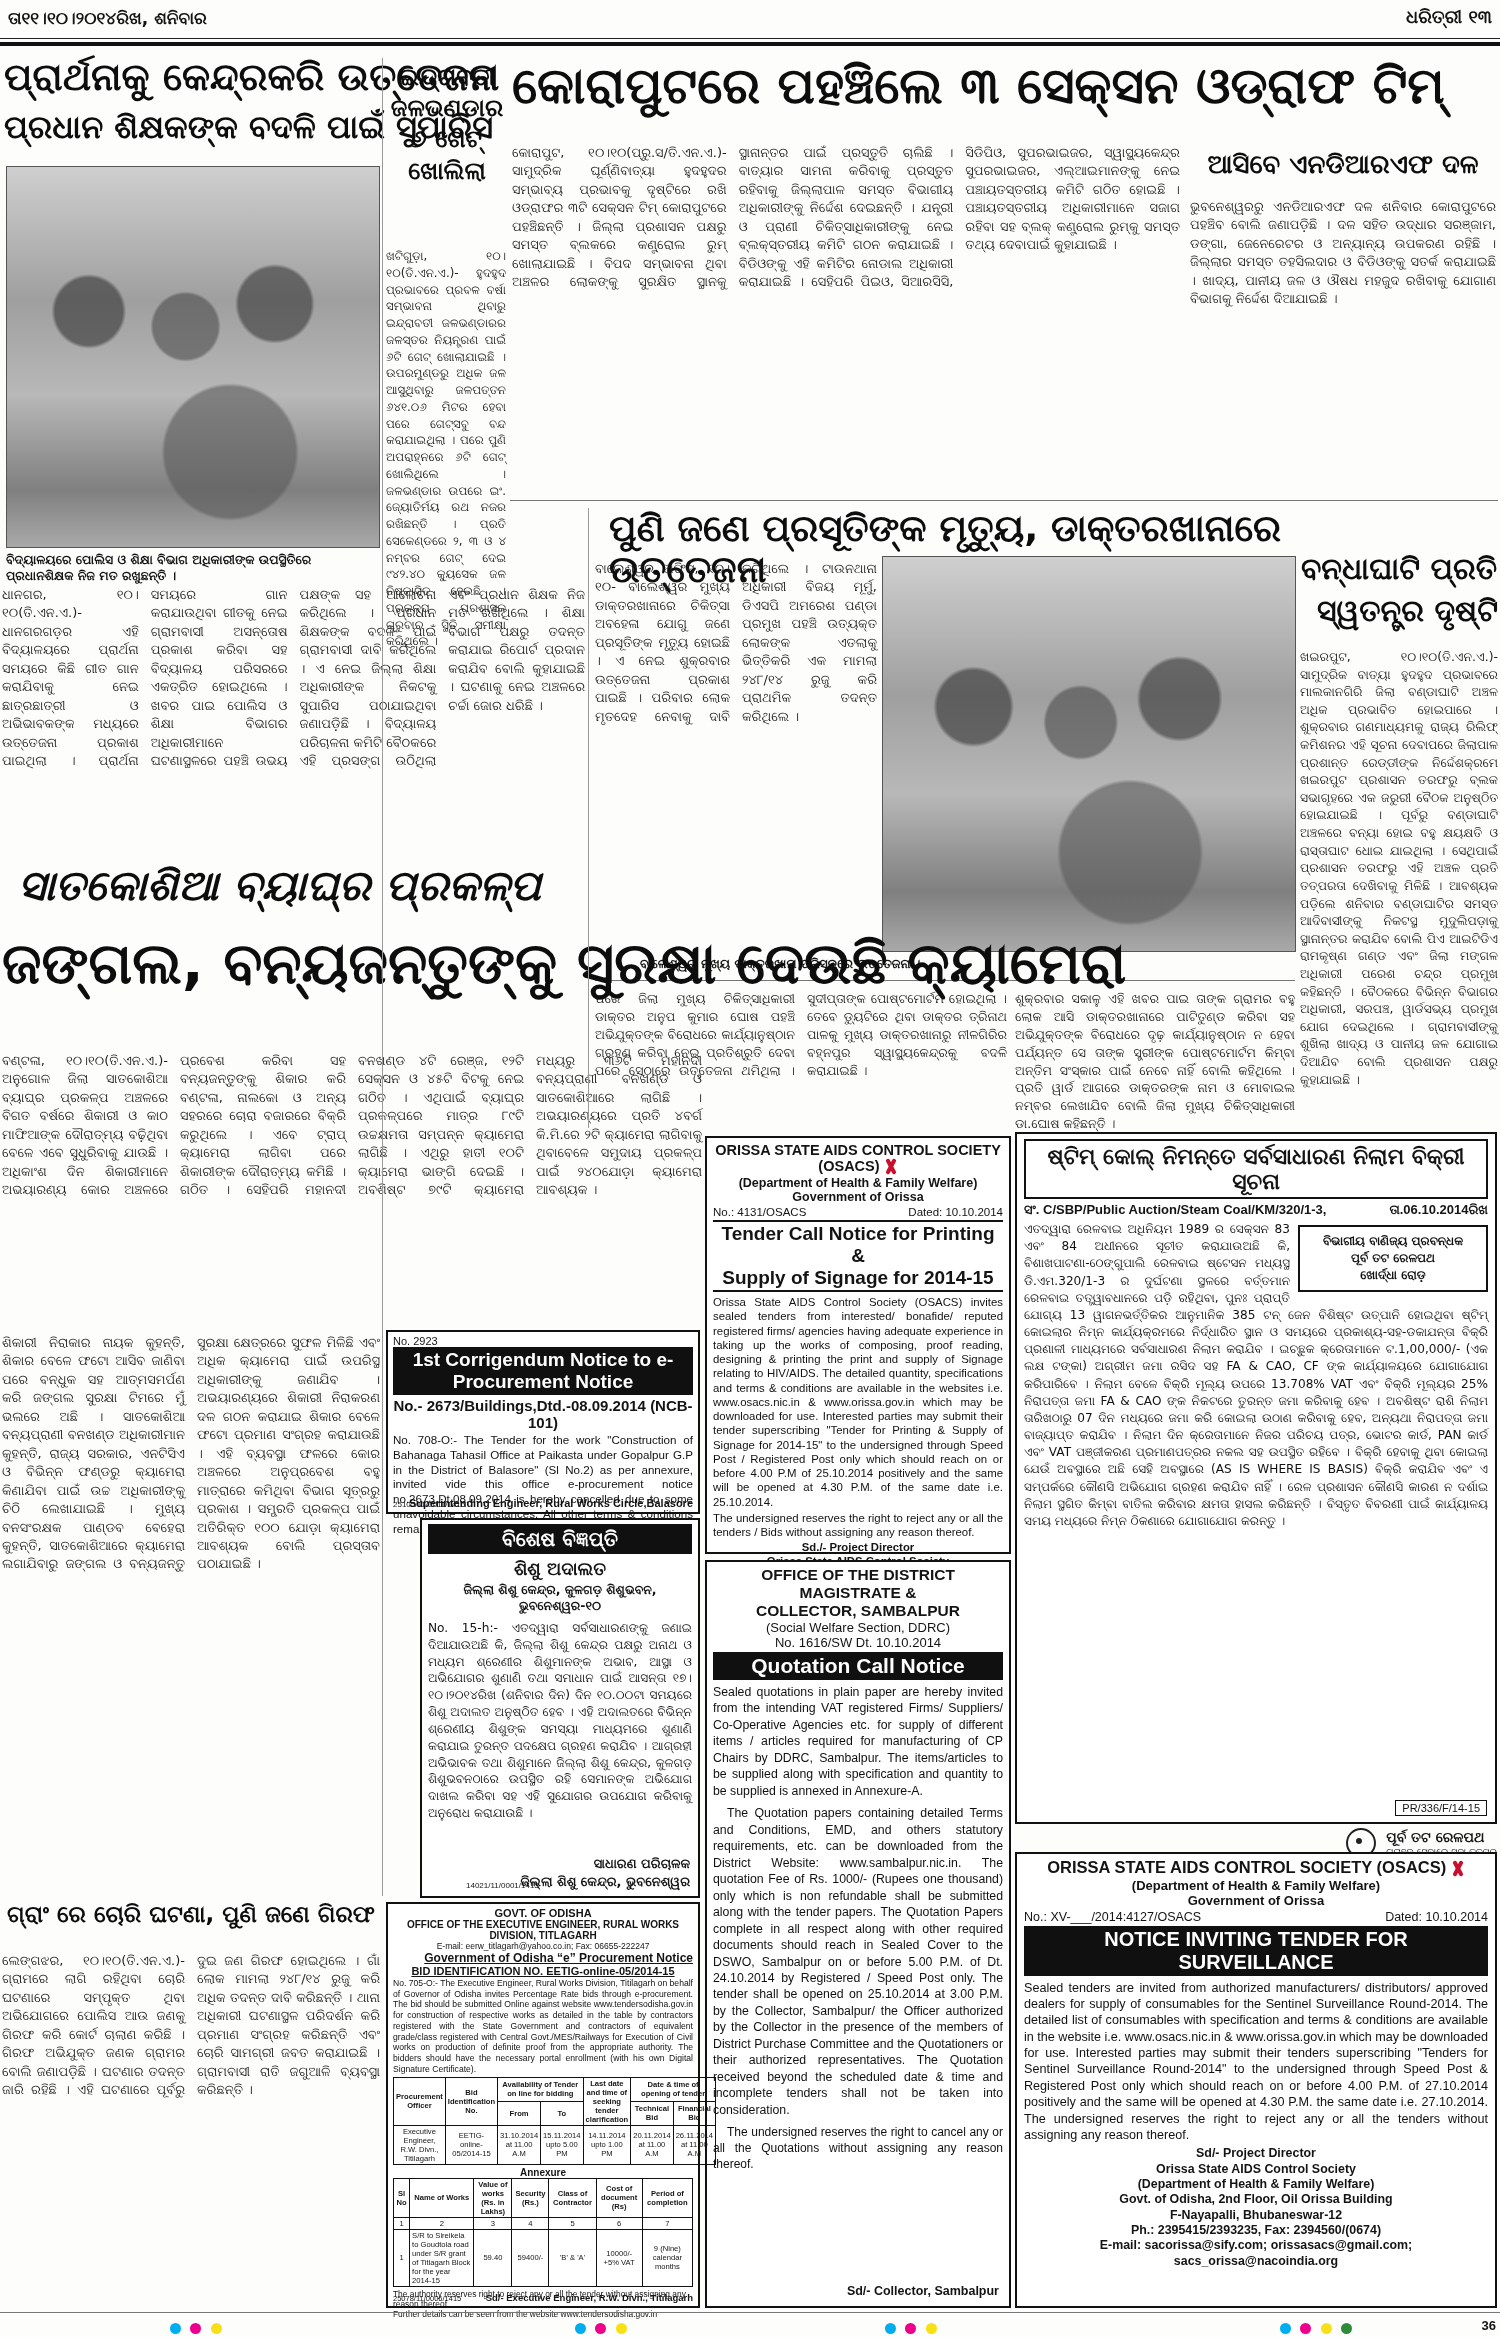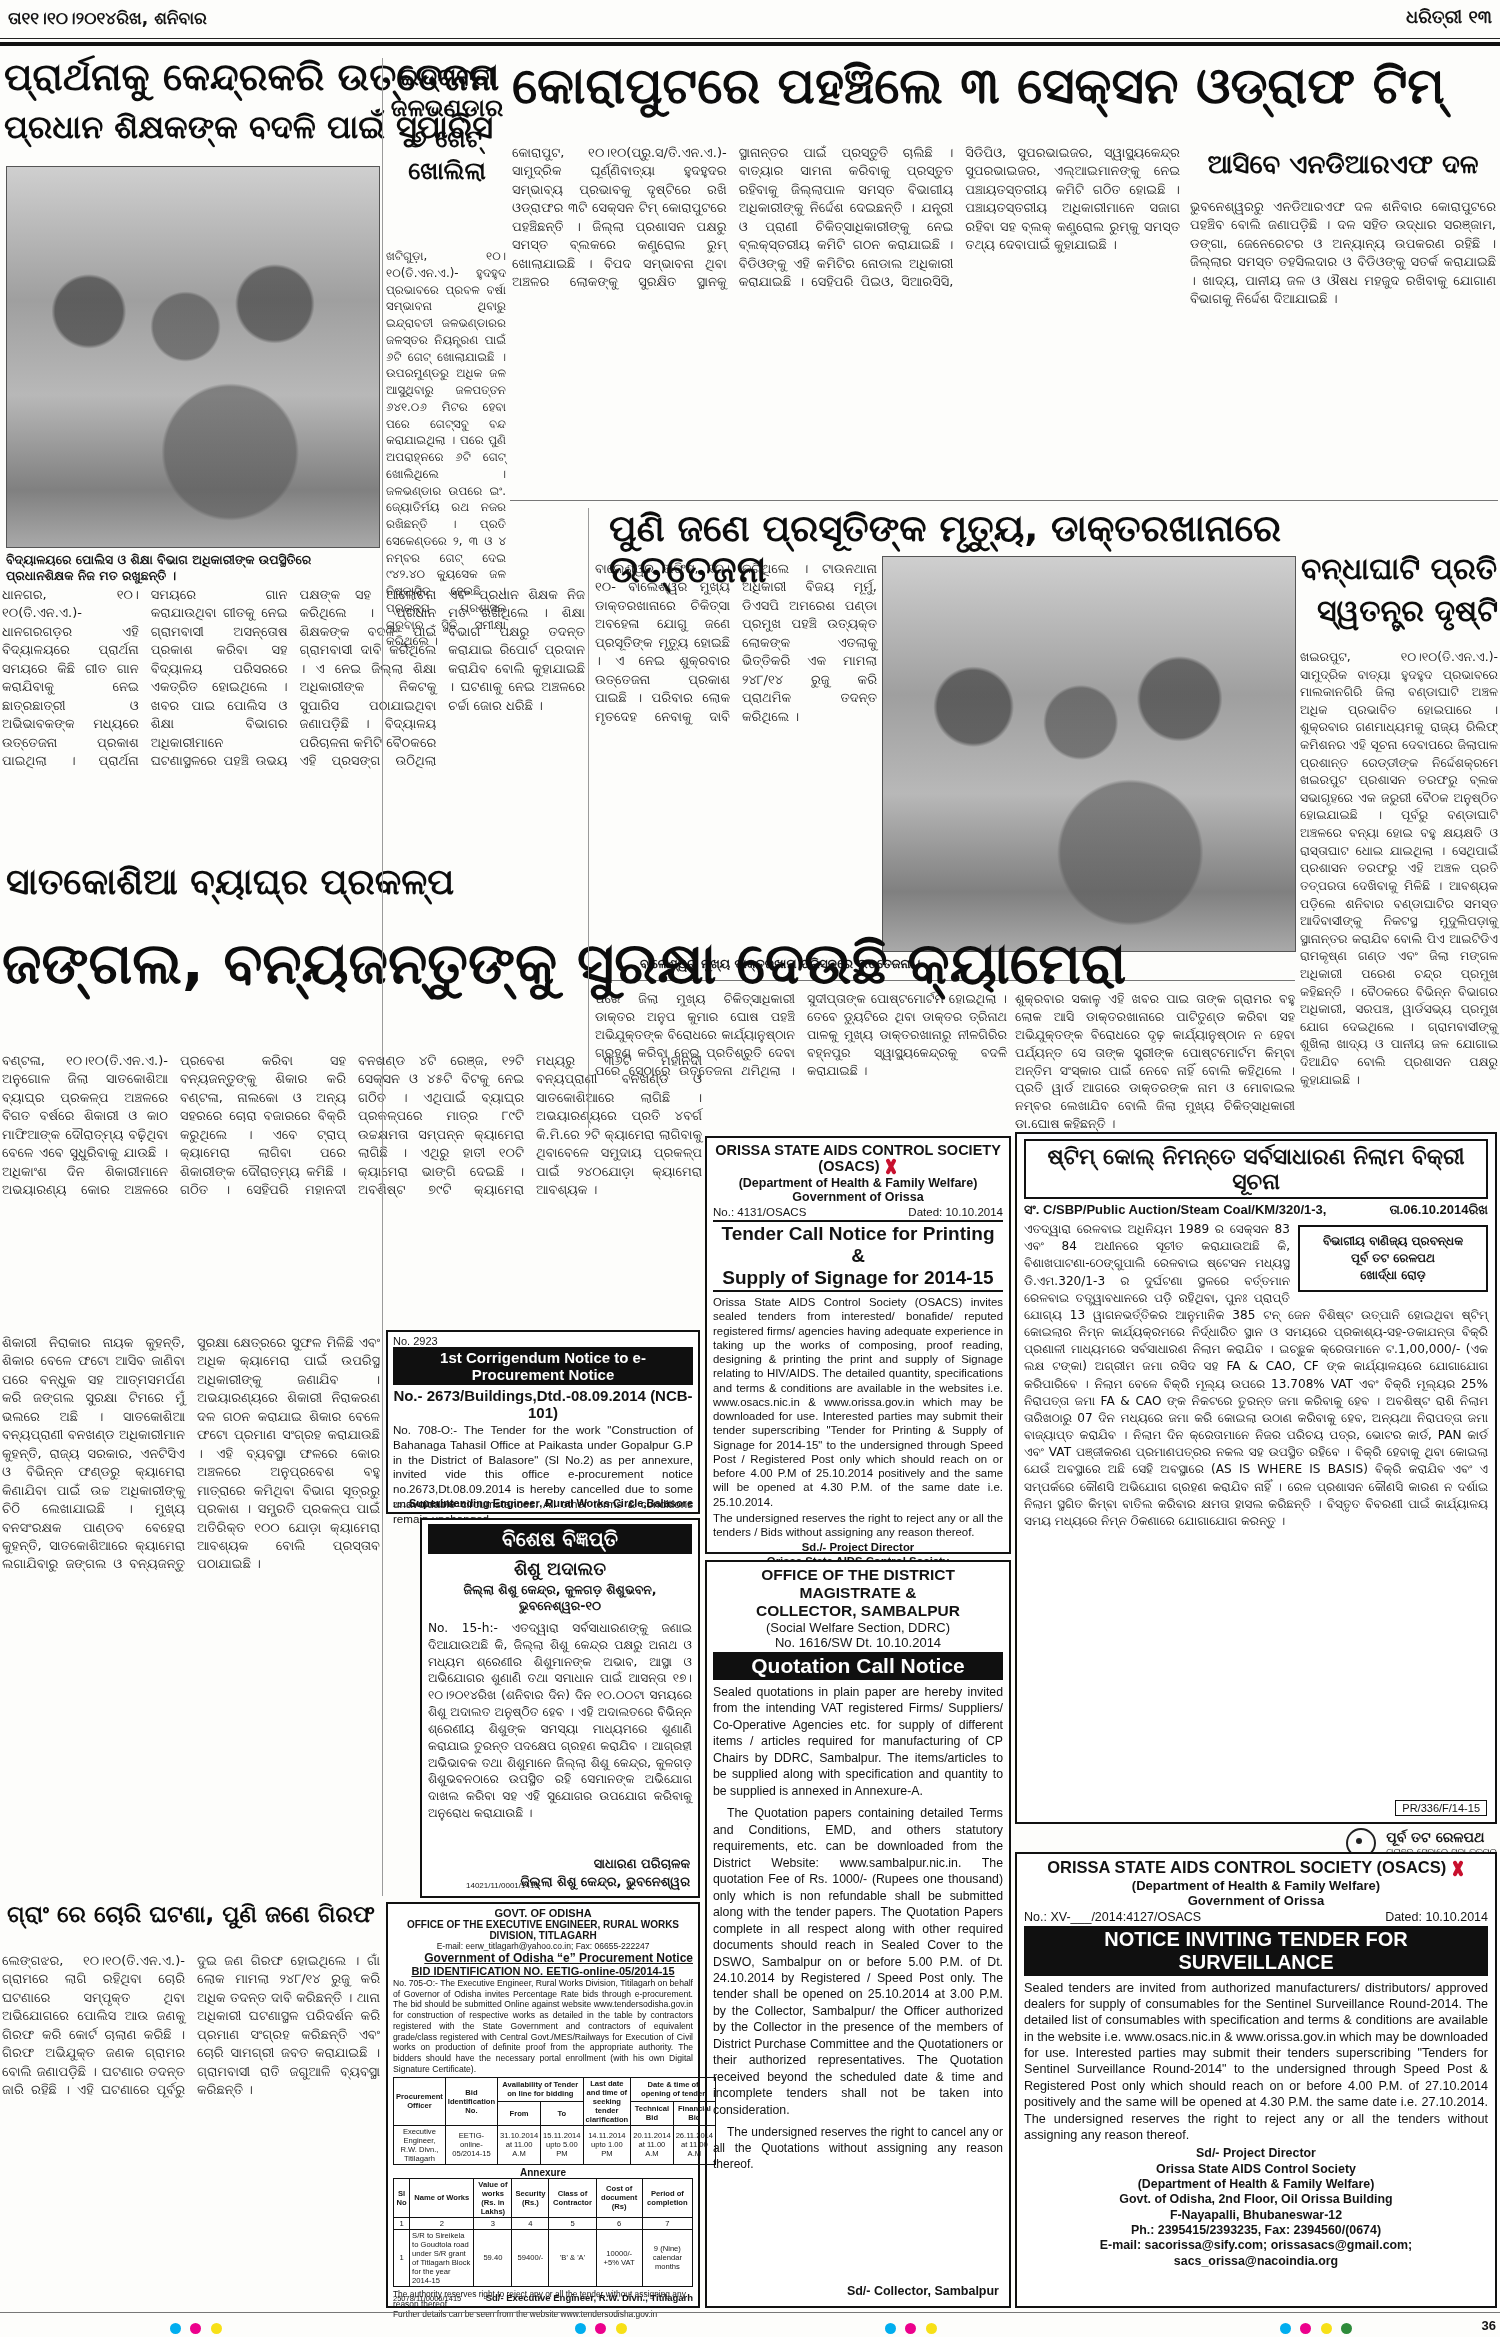--- a/index.html
+++ b/index.html
@@ -69,34 +69,34 @@
   <div class="abs photo" style="left:882px;top:556px;width:412px;height:394px;"></div>
   <div class="abs cap" style="left:640px;top:956px;width:600px;">ବାଲେଶ୍ୱର ମୁଖ୍ୟ ଡାକ୍ତରଖାନା ପରିସରରେ ଉତ୍ତେଜନା ।</div>
   <div class="abs hrline" style="left:595px;top:980px;width:700px;"></div>
   <div class="abs bodytxt c2" style="left:595px;top:990px;width:412px;height:138px;font-size:12.6px;">ପରେ ଜିଲା ମୁଖ୍ୟ ଚିକିତ୍ସାଧିକାରୀ ଡାକ୍ତର ଅନୁପ କୁମାର ଘୋଷ ପହଞ୍ଚି ଅଭିଯୁକ୍ତଙ୍କ ବିରୋଧରେ କାର୍ଯ୍ୟାନୁଷ୍ଠାନ ଗ୍ରହଣ କରିବା ନେଇ ପ୍ରତିଶ୍ରୁତି ଦେବା ପରେ ସେଠାରେ ଉତ୍ତେଜନା ଥମିଥିଲା । ସୁଦୀପ୍ତାଙ୍କ ପୋଷ୍ଟମୋର୍ଟମ ହୋଇଥିଲା । ତେବେ ଡ୍ୟୁଟିରେ ଥିବା ଡାକ୍ତର ତ୍ରିନାଥ ପାଳକୁ ମୁଖ୍ୟ ଡାକ୍ତରଖାନାରୁ ନୀଳଗିରିର ବହ୍ନପୁର ସ୍ୱାସ୍ଥ୍ୟକେନ୍ଦ୍ରକୁ ବଦଳି କରାଯାଇଛି ।</div>
   <div class="abs bodytxt" style="left:1015px;top:990px;width:280px;height:138px;font-size:12.6px;">ଶୁକ୍ରବାର ସକାଳୁ ଏହି ଖବର ପାଇ ତାଙ୍କ ଗ୍ରାମର ବହୁ ଲୋକ ଆସି ଡାକ୍ତରଖାନାରେ ପାଟିତୁଣ୍ଡ କରିବା ସହ ଅଭିଯୁକ୍ତଙ୍କ ବିରୋଧରେ ଦୃଢ଼ କାର୍ଯ୍ୟାନୁଷ୍ଠାନ ନ ହେବା ପର୍ଯ୍ୟନ୍ତ ସେ ତାଙ୍କ ସ୍ତ୍ରୀଙ୍କ ପୋଷ୍ଟମୋର୍ଟମ କିମ୍ବା ଅନ୍ତିମ ସଂସ୍କାର ପାଇଁ ନେବେ ନାହିଁ ବୋଲି କହିଥିଲେ । ପ୍ରତି ୱାର୍ଡ ଆଗରେ ଡାକ୍ତରଙ୍କ ନାମ ଓ ମୋବାଇଲ ନମ୍ବର ଲେଖାଯିବ ବୋଲି ଜିଲା ମୁଖ୍ୟ ଚିକିତ୍ସାଧିକାରୀ ଡା.ଘୋଷ କହିଛନ୍ତି ।</div>
 
   <div class="abs hl" style="left:1300px;top:552px;width:198px;font-size:30px;text-align:center;">ବନ୍ଧାଘାଟି ପ୍ରତି</div>
   <div class="abs hl" style="left:1300px;top:594px;width:198px;font-size:30px;text-align:right;">ସ୍ୱତନ୍ତ୍ର ଦୃଷ୍ଟି</div>
   <div class="abs bodytxt" style="left:1300px;top:648px;width:198px;height:480px;font-size:12.4px;">ଖଇରପୁଟ, ୧୦।୧୦(ତି.ଏନ.ଏ.)-ସାମୁଦ୍ରିକ ବାତ୍ୟା ହୁଦହୁଦ ପ୍ରଭାବରେ ମାଲକାନଗିରି ଜିଲା ବଣ୍ଡାଘାଟି ଅଞ୍ଚଳ ଅଧିକ ପ୍ରଭାବିତ ହୋଇପାରେ । ଶୁକ୍ରବାର ଗଣମାଧ୍ୟମକୁ ରାଜ୍ୟ ରିଲିଫ୍ କମିଶନର ଏହି ସୂଚନା ଦେବାପରେ ଜିଲାପାଳ ପ୍ରଶାନ୍ତ ରେଡ୍ଡୀଙ୍କ ନିର୍ଦ୍ଦେଶକ୍ରମେ ଖଇରପୁଟ ପ୍ରଶାସନ ତରଫରୁ ବ୍ଲକ ସଭାଗୃହରେ ଏକ ଜରୁରୀ ବୈଠକ ଅନୁଷ୍ଠିତ ହୋଇଯାଇଛି । ପୂର୍ବରୁ ବଣ୍ଡାଘାଟି ଅଞ୍ଚଳରେ ବନ୍ୟା ହୋଇ ବହୁ କ୍ଷୟକ୍ଷତି ଓ ରାସ୍ତାଘାଟ ଧୋଇ ଯାଇଥିଲା । ସେଥିପାଇଁ ପ୍ରଶାସନ ତରଫରୁ ଏହି ଅଞ୍ଚଳ ପ୍ରତି ତତ୍ପରତା ଦେଖିବାକୁ ମିଳିଛି । ଆବଶ୍ୟକ ପଡ଼ିଲେ ଶନିବାର ବଣ୍ଡାଘାଟିର ସମସ୍ତ ଆଦିବାସୀଙ୍କୁ ନିକଟସ୍ଥ ମୁଦୁଲିପଡ଼ାକୁ ସ୍ଥାନାନ୍ତର କରାଯିବ ବୋଲି ପିଏ ଆଇଟିଡିଏ ରାମକୃଷ୍ଣ ଗଣ୍ଡ ଏବଂ ଜିଲା ମଙ୍ଗଳ ଅଧିକାରୀ ପରେଶ ଚନ୍ଦ୍ର ପ୍ରମୁଖ କହିଛନ୍ତି । ବୈଠକରେ ବିଭିନ୍ନ ବିଭାଗର ଅଧିକାରୀ, ସରପଞ୍ଚ, ୱାର୍ଡସଭ୍ୟ ପ୍ରମୁଖ ଯୋଗ ଦେଇଥିଲେ । ଗ୍ରାମବାସୀଙ୍କୁ ଶୁଖିଲା ଖାଦ୍ୟ ଓ ପାନୀୟ ଜଳ ଯୋଗାଇ ଦିଆଯିବ ବୋଲି ପ୍ରଶାସନ ପକ୍ଷରୁ କୁହାଯାଇଛି ।</div>
 
-  <div class="abs hl" style="left:6px;top:862px;width:560px;font-size:36px;">ସାତକୋଶିଆ ବ୍ୟାଘ୍ର ପ୍ରକଳ୍ପ</div>
+  <div class="abs hl" style="left:18px;top:862px;width:560px;font-size:42px;font-style:italic;">ସାତକୋଶିଆ ବ୍ୟାଘ୍ର ପ୍ରକଳ୍ପ</div>
   <div class="abs hl" style="left:2px;top:932px;width:790px;font-size:57px;white-space:nowrap;">ଜଙ୍ଗଲ, ବନ୍ୟଜନ୍ତୁଙ୍କୁ ସୁରକ୍ଷା ଦେଉଛି କ୍ୟାମେରା</div>
   <div class="abs bodytxt c4" style="left:2px;top:1052px;width:700px;height:272px;">ବଣ୍ଟଳା, ୧୦।୧୦(ତି.ଏନ.ଏ.)-ଅନୁଗୋଳ ଜିଲା ସାତକୋଶିଆ ବ୍ୟାଘ୍ର ପ୍ରକଳ୍ପ ଅଞ୍ଚଳରେ ବିଗତ ବର୍ଷରେ ଶିକାରୀ ଓ କାଠ ମାଫିଆଙ୍କ ଦୌରାତ୍ମ୍ୟ ବଢ଼ିଥିବା ବେଳେ ଏବେ ସୁଧୁରିବାକୁ ଯାଉଛି । ଅଧିକାଂଶ ଦିନ ଶିକାରୀମାନେ ଅଭୟାରଣ୍ୟ କୋର ଅଞ୍ଚଳରେ ପ୍ରବେଶ କରିବା ସହ ବନ୍ୟଜନ୍ତୁଙ୍କୁ ଶିକାର କରି ବଣ୍ଟଳା, ନାଲକୋ ଓ ଅନ୍ୟ ସହରରେ ଚୋରା ବଜାରରେ ବିକ୍ରି କରୁଥିଲେ । ଏବେ ଟ୍ରାପ୍ କ୍ୟାମେରା ଲାଗିବା ପରେ ଶିକାରୀଙ୍କ ଦୌରାତ୍ମ୍ୟ କମିଛି । ଗଠିତ । ସେହିପରି ମହାନଦୀ ବନଖଣ୍ଡ ୪ଟି ରେଞ୍ଜ, ୧୨ଟି ସେକ୍ସନ ଓ ୪୫ଟି ବିଟକୁ ନେଇ ଗଠିତ । ଏଥିପାଇଁ ବ୍ୟାଘ୍ର ପ୍ରକଳ୍ପରେ ମାତ୍ର ୮୯ଟି ଉଚ୍ଚକ୍ଷମତା ସମ୍ପନ୍ନ କ୍ୟାମେରା ଲାଗିଛି । ଏଥିରୁ ହାତୀ ୧୦ଟି କ୍ୟାମେରା ଭାଙ୍ଗି ଦେଇଛି । ଅବଶିଷ୍ଟ ୭୯ଟି କ୍ୟାମେରା ମଧ୍ୟରୁ ୩୬ଟି ମହାନଦୀ ବନ୍ୟପ୍ରାଣୀ ବନଖଣ୍ଡ ଓ ସାତକୋଶିଆରେ ଲାଗିଛି । ଅଭୟାରଣ୍ୟରେ ପ୍ରତି ୪ବର୍ଗ କି.ମି.ରେ ୨ଟି କ୍ୟାମେରା ଲାଗିବାକୁ ଥିବାବେଳେ ସମୁଦାୟ ପ୍ରକଳ୍ପ ପାଇଁ ୨୪୦ଯୋଡ଼ା କ୍ୟାମେରା ଆବଶ୍ୟକ ।</div>
   <div class="abs bodytxt c2" style="left:2px;top:1334px;width:378px;height:556px;">ଶିକାରୀ ନିରାକାର ନାୟକ କୁହନ୍ତି, ଶିକାର ବେଳେ ଫଟୋ ଆସିବ ଜାଣିବା ପରେ ବନ୍ଧୁକ ସହ ଆତ୍ମସମର୍ପଣ କରି ଜଙ୍ଗଲ ସୁରକ୍ଷା ଟିମରେ ମୁଁ ଭଲରେ ଅଛି । ସାତକୋଶିଆ ବନ୍ୟପ୍ରାଣୀ ବନଖଣ୍ଡ ଅଧିକାରୀମାନ କୁହନ୍ତି, ରାଜ୍ୟ ସରକାର, ଏନଟିସିଏ ଓ ବିଭିନ୍ନ ଫଣ୍ଡରୁ କ୍ୟାମେରା କିଣାଯିବା ପାଇଁ ଉଚ୍ଚ ଅଧିକାରୀଙ୍କୁ ଚିଠି ଲେଖାଯାଇଛି । ମୁଖ୍ୟ ବନସଂରକ୍ଷକ ପାଣ୍ଡବ ବେହେରା କୁହନ୍ତି, ସାତକୋଶିଆରେ କ୍ୟାମେରା ଲଗାଯିବାରୁ ଜଙ୍ଗଲ ଓ ବନ୍ୟଜନ୍ତୁ ସୁରକ୍ଷା କ୍ଷେତ୍ରରେ ସୁଫଳ ମିଳିଛି ଏବଂ ଅଧିକ କ୍ୟାମେରା ପାଇଁ ଉପରିସ୍ଥ ଅଧିକାରୀଙ୍କୁ ଜଣାଯିବ । ଅଭୟାରଣ୍ୟରେ ଶିକାରୀ ନିରାକରଣ ଦଳ ଗଠନ କରାଯାଇ ଶିକାର ବେଳେ ଫଟୋ ପ୍ରମାଣ ସଂଗ୍ରହ କରାଯାଉଛି । ଏହି ବ୍ୟବସ୍ଥା ଫଳରେ କୋର ଅଞ୍ଚଳରେ ଅନୁପ୍ରବେଶ ବହୁ ମାତ୍ରାରେ କମିଥିବା ବିଭାଗ ସୂତ୍ରରୁ ପ୍ରକାଶ । ସମ୍ପ୍ରତି ପ୍ରକଳ୍ପ ପାଇଁ ଅତିରିକ୍ତ ୧୦୦ ଯୋଡ଼ା କ୍ୟାମେରା ଆବଶ୍ୟକ ବୋଲି ପ୍ରସ୍ତାବ ପଠାଯାଇଛି ।</div>
 
   <div class="abs hl" style="left:2px;top:1902px;width:378px;font-size:23px;text-align:center;">ଗ୍ରାଂ ରେ ଚୋରି ଘଟଣା, ପୁଣି ଜଣେ ଗିରଫ</div>
   <div class="abs bodytxt c2" style="left:2px;top:1952px;width:378px;height:350px;">ଲେଙ୍ଗଝର, ୧୦।୧୦(ତି.ଏନ.ଏ.)- ଗ୍ରାମରେ ଲାଗି ରହିଥିବା ଚୋରି ଘଟଣାରେ ସମ୍ପୃକ୍ତ ଥିବା ଅଭିଯୋଗରେ ପୋଲିସ ଆଉ ଜଣକୁ ଗିରଫ କରି କୋର୍ଟ ଚାଲାଣ କରିଛି । ଗିରଫ ଅଭିଯୁକ୍ତ ଜଣକ ଗ୍ରାମର ବୋଲି ଜଣାପଡ଼ିଛି । ଘଟଣାର ତଦନ୍ତ ଜାରି ରହିଛି । ଏହି ଘଟଣାରେ ପୂର୍ବରୁ ଦୁଇ ଜଣ ଗିରଫ ହୋଇଥିଲେ । ଗାଁ ଲୋକ ମାମଲା ୨୪୮/୧୪ ରୁଜୁ କରି ଅଧିକ ତଦନ୍ତ ଦାବି କରିଛନ୍ତି । ଥାନା ଅଧିକାରୀ ଘଟଣାସ୍ଥଳ ପରିଦର୍ଶନ କରି ପ୍ରମାଣ ସଂଗ୍ରହ କରିଛନ୍ତି ଏବଂ ଚୋରି ସାମଗ୍ରୀ ଜବତ କରାଯାଇଛି । ଗ୍ରାମବାସୀ ରାତି ଜଗୁଆଳି ବ୍ୟବସ୍ଥା କରିଛନ୍ତି ।</div>
 
   <div class="abs vr" style="left:382px;top:58px;height:1838px;"></div>
   <div class="abs vr" style="left:588px;top:508px;height:620px;"></div>
 
   <div class="abs box" style="left:386px;top:1330px;width:314px;height:184px;padding:3px 5px;">
     <div style="font-size:11px;">No. 2923</div>
-    <div class="bar" style="font-size:15px;padding:2px 16px;text-align:center;">1st Corrigendum Notice to e-Procurement Notice</div>
+    <div class="bar" style="font-size:19px;padding:2px 16px;text-align:center;">1st Corrigendum Notice to e-Procurement Notice</div>
     <div style="font-size:15px;font-weight:bold;text-align:center;margin-top:2px;">No.- 2673/Buildings,Dtd.-08.09.2014 (NCB-101)</div>
     <div class="ntxt" style="font-size:11.6px;line-height:1.28;margin-top:2px;">No. 708-O:- The Tender for the work "Construction of Bahanaga Tahasil Office at Paikasta under Gopalpur G.P in the District of Balasore" (Sl No.2) as per annexure, invited vide this office e-procurement notice no.2673,Dt.08.09.2014 is hereby cancelled due to some unavoidable circumstances. All other terms &amp; conditions remain unchanged.</div>
     <div style="position:absolute;left:5px;bottom:3px;font-size:8px;">25105/11/0011/1415</div>
     <div style="position:absolute;right:5px;bottom:3px;font-size:11px;font-weight:bold;">Superintending Engineer, Rural Works Circle,Balasore</div>
   </div>
 
   <div class="abs box" style="left:420px;top:1518px;width:280px;height:380px;padding:4px 6px;">
     <div class="bar" style="font-size:20px;padding:3px 0;font-family:'DejaVu Sans',sans-serif;">ବିଶେଷ ବିଜ୍ଞପ୍ତି</div>
     <div style="font-size:18px;font-weight:bold;text-align:center;margin-top:4px;font-family:'DejaVu Sans',sans-serif;">ଶିଶୁ ଅଦାଲତ</div>
     <div style="font-size:12.5px;font-weight:bold;text-align:center;margin-top:2px;font-family:'DejaVu Sans',sans-serif;">ଜିଲ୍ଲା ଶିଶୁ କେନ୍ଦ୍ର, କୁଳଗଡ଼ ଶିଶୁଭବନ, ଭୁବନେଶ୍ୱର-୧୦</div>

